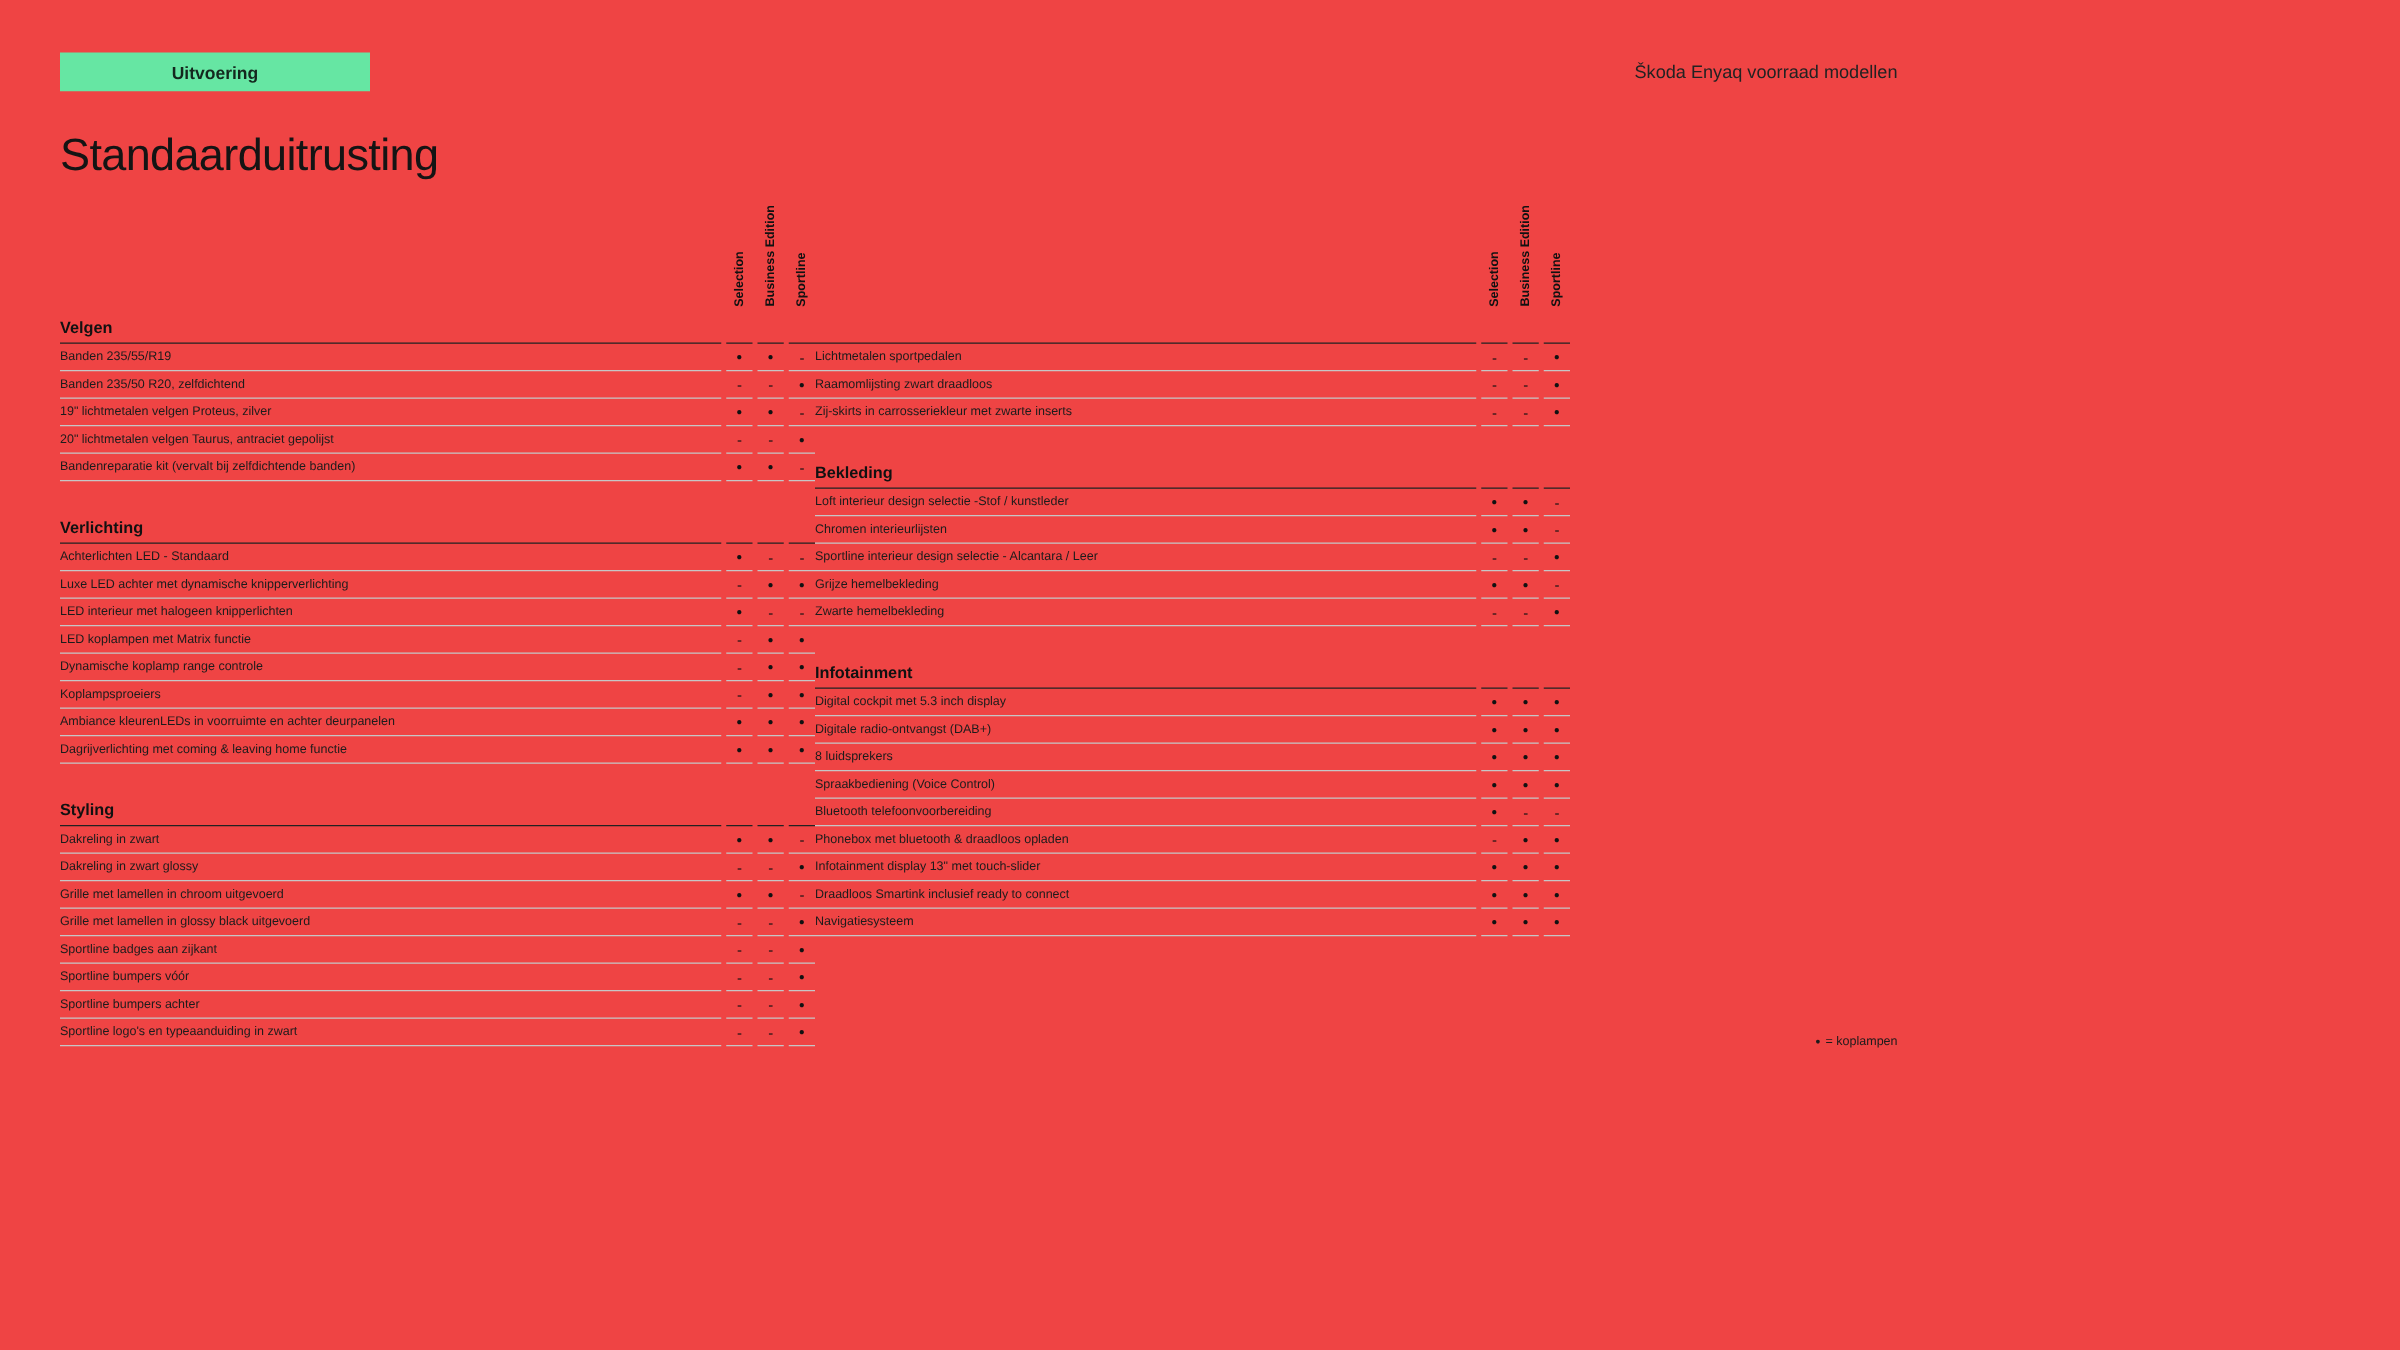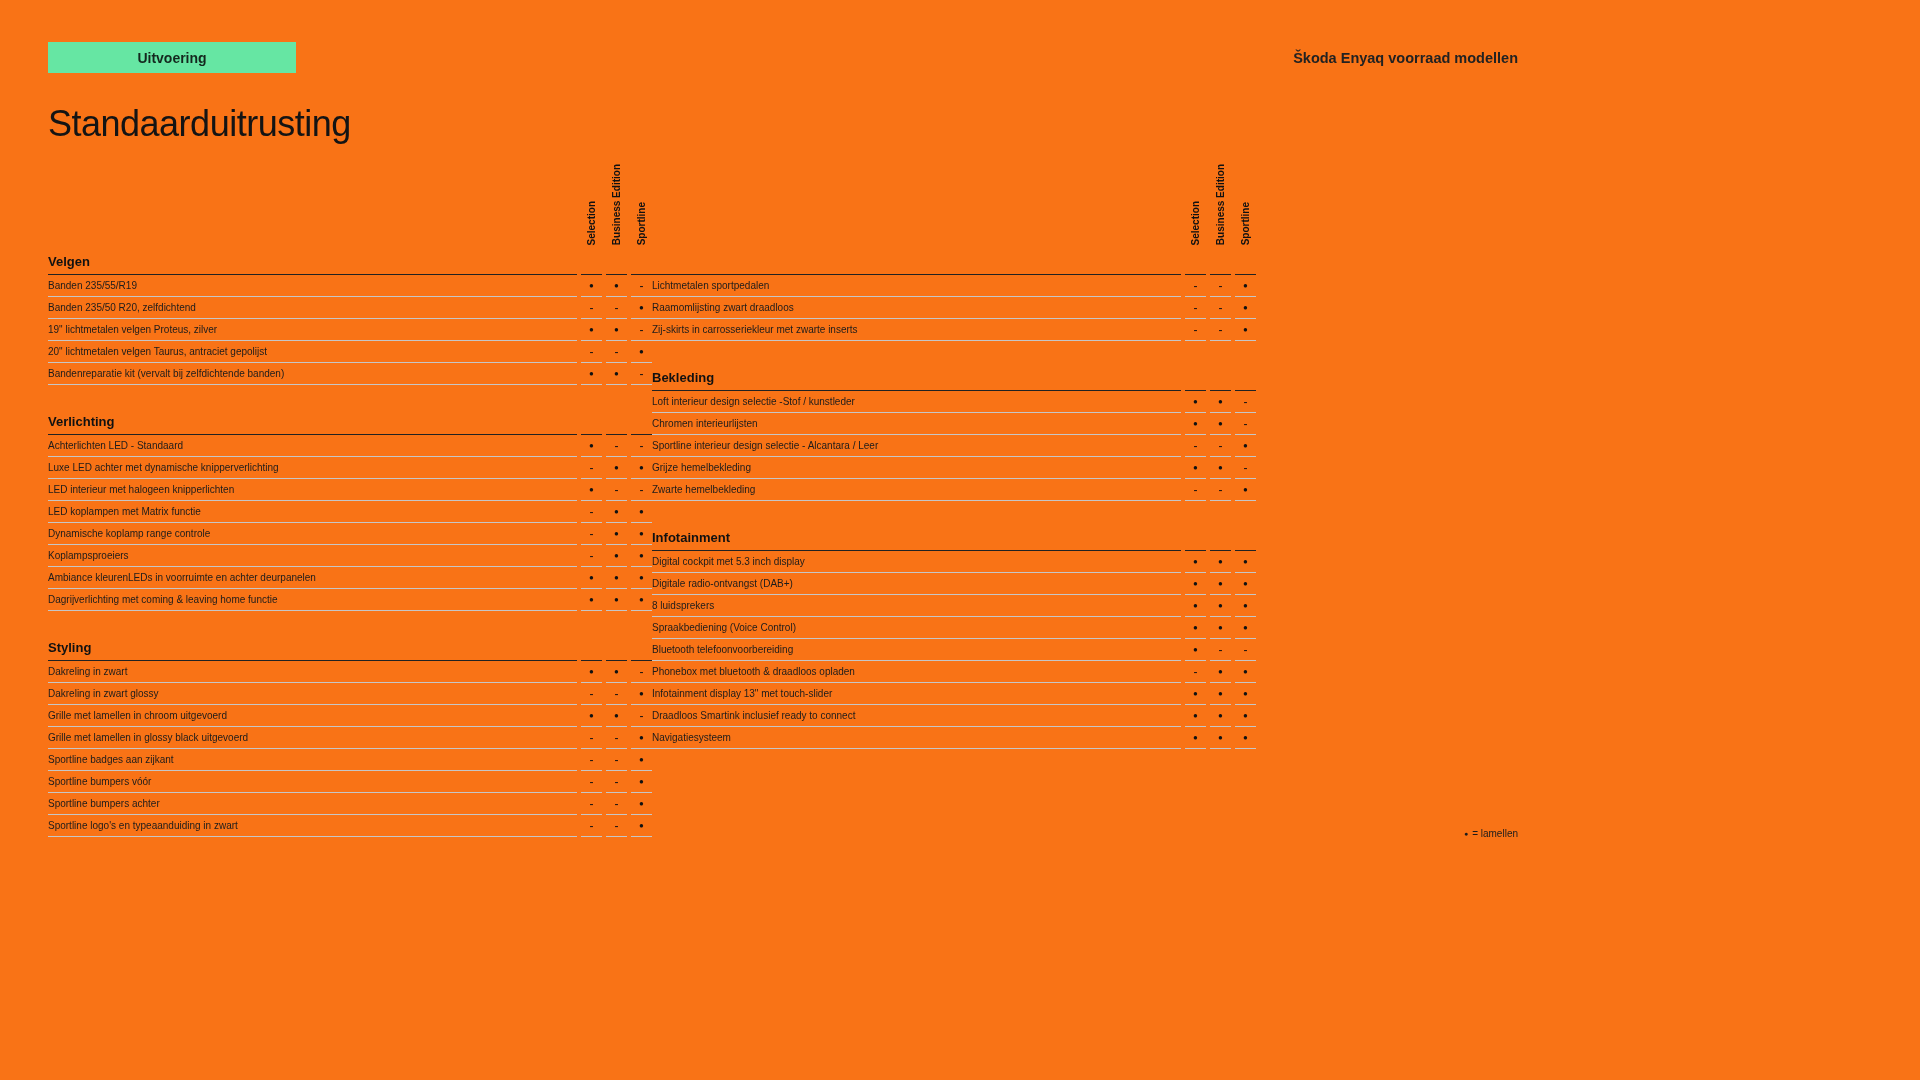--- a/index.html
+++ b/index.html
@@ -1,24 +1,24 @@
 <!DOCTYPE html>
 <html><head>
 <meta charset="utf-8">
 <style>
   * { margin:0; padding:0; box-sizing:border-box; }
   html,body { background:#ffffff; }
   body { font-family:"Liberation Sans", sans-serif; color:#1b1b1b; }
-  .page { position:relative; width:1920px; height:1080px; background:#f97316; overflow:hidden; }
+  .page { position:relative; width:1920px; height:1080px; background:#ef4444; overflow:hidden; }
   .content { position:absolute; left:48px; top:42px; width:1470px; }
 
   .top-bar { display:flex; justify-content:space-between; align-items:flex-start; }
   .badge { width:248px; height:31px; display:flex; align-items:center; justify-content:center;
            font-size:14px; font-weight:bold; color:#14281e; }
-  .header-right { font-size:14.5px; color:#222222; padding-top:8px;font-weight:bold; }
+  .header-right { font-size:14.5px; color:#222222; padding-top:8px; }
 
   .title { margin-top:30px; font-size:36px; font-weight:normal; color:#141414; letter-spacing:-0.5px; }
 
   .columns { display:flex; margin-top:14px; }
   .col { width:604px; }
 
   .col-head { display:flex; height:90px; align-items:flex-end; }
   .label-cell { flex:1 1 auto; min-width:0; }
   .dot-cell { width:21px; margin-left:4px; display:flex; justify-content:center; align-items:center; flex:0 0 21px; }
   .head-cell { align-items:flex-end; padding-bottom:4px; border-bottom:none; }
@@ -360,15 +360,15 @@
               <div class="dot-cell val-dot">●</div>
             </div>
           </div>
         </div>
     </div>
 
   </div>
 
   <div class="legend">
     <span class="legend-dot">●</span>
-    <span>= lamellen</span>
+    <span>= koplampen</span>
   </div>
 </div>
 
 </body></html>

